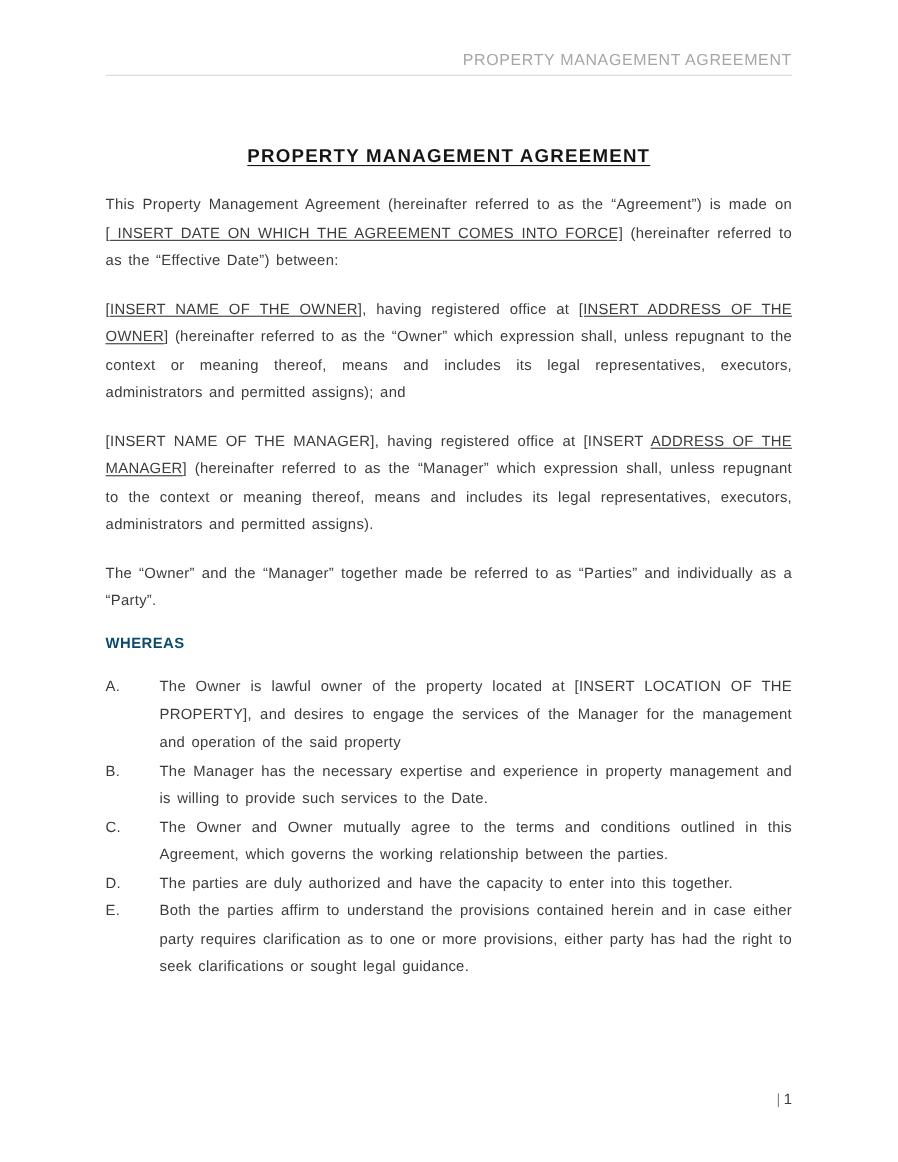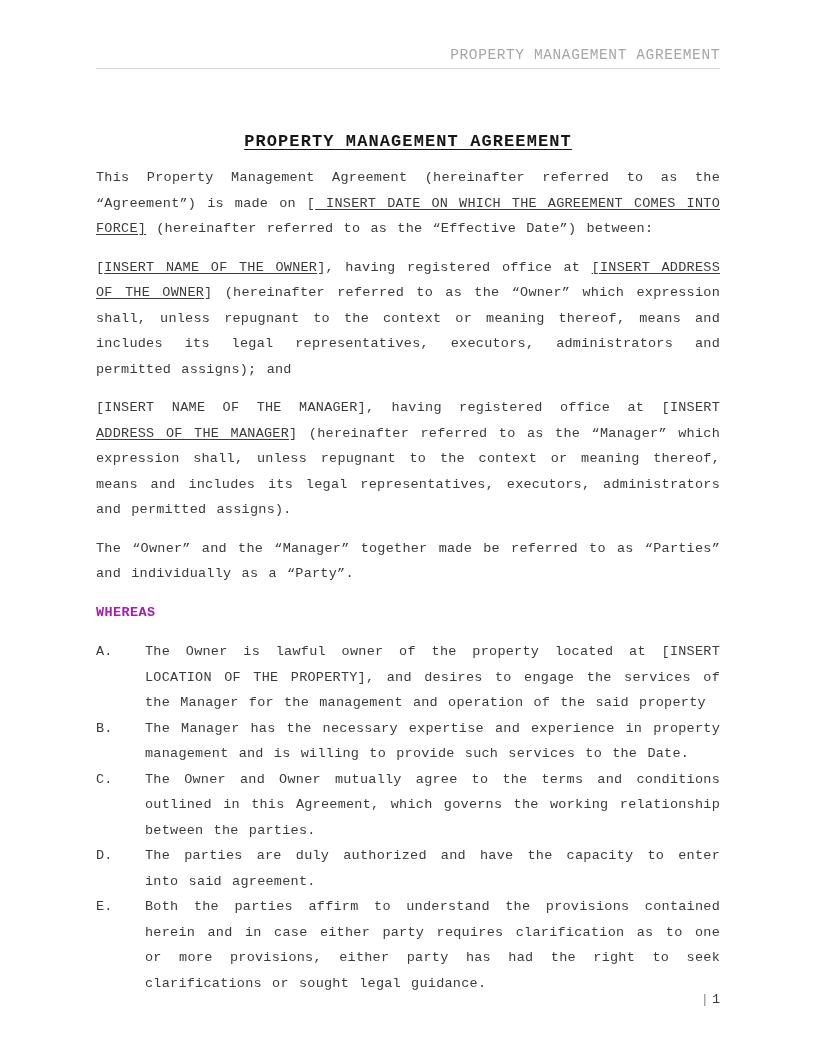--- a/index.html
+++ b/index.html
@@ -10,21 +10,20 @@
     position: relative;
     font-family: "Liberation Sans", "DejaVu Sans", sans-serif;
     color: #3b3b3b;
     overflow: hidden;
   }
   .page {
     width: 816px;
     height: 888px;
     position: relative;
     background: #ffffff;
-    font-family: Liberation Mono, monospace;
   }
   .running-header {
     margin: 0 96px;
     padding-top: 46px;
     padding-bottom: 4px;
     border-bottom: 1px solid #d8d8d8;
     text-align: right;
   }
   .running-header span {
     color: #a6a6a6;
@@ -49,30 +48,31 @@
     text-underline-offset: 3px;
   }
   .para {
     font-size: 13.5px;
     line-height: 25.5px;
     letter-spacing: 0.25px;
     word-spacing: 1.8px;
     text-align: justify;
     margin-bottom: 13px;
     color: #3b3b3b;
+    margin-top: 18px;
   }
   .para .u, .u {
     text-decoration: underline;
     text-underline-offset: 2px;
   }
   .whereas {
     font-size: 13.5px;
     font-weight: bold;
     letter-spacing: 0.4px;
-    color: #a21caf;
+    color: #0c4a6e;
     line-height: 25.5px;
     margin-bottom: 14px;
   }
   .recitals { list-style: none; }
   .recital {
     display: flex;
     font-size: 13.5px;
     line-height: 25.5px;
     letter-spacing: 0.25px;
     word-spacing: 1.8px;
@@ -128,21 +128,21 @@
         <li class="recital">
         <span class="recital-label">B.</span>
         <span class="recital-text">The Manager has the necessary expertise and experience in property management and is willing to provide such services to the Date.</span>
       </li>
         <li class="recital">
         <span class="recital-label">C.</span>
         <span class="recital-text">The Owner and Owner mutually agree to the terms and conditions outlined in this Agreement, which governs the working relationship between the parties.</span>
       </li>
         <li class="recital">
         <span class="recital-label">D.</span>
-        <span class="recital-text">The parties are duly authorized and have the capacity to enter into said agreement.</span>
+        <span class="recital-text">The parties are duly authorized and have the capacity to enter into this together.</span>
       </li>
         <li class="recital">
         <span class="recital-label">E.</span>
         <span class="recital-text">Both the parties affirm to understand the provisions contained herein and in case either party requires clarification as to one or more provisions, either party has had the right to seek clarifications or sought legal guidance.</span>
       </li>
       </ol>
 
   </div>
 
   <div class="page-footer">

